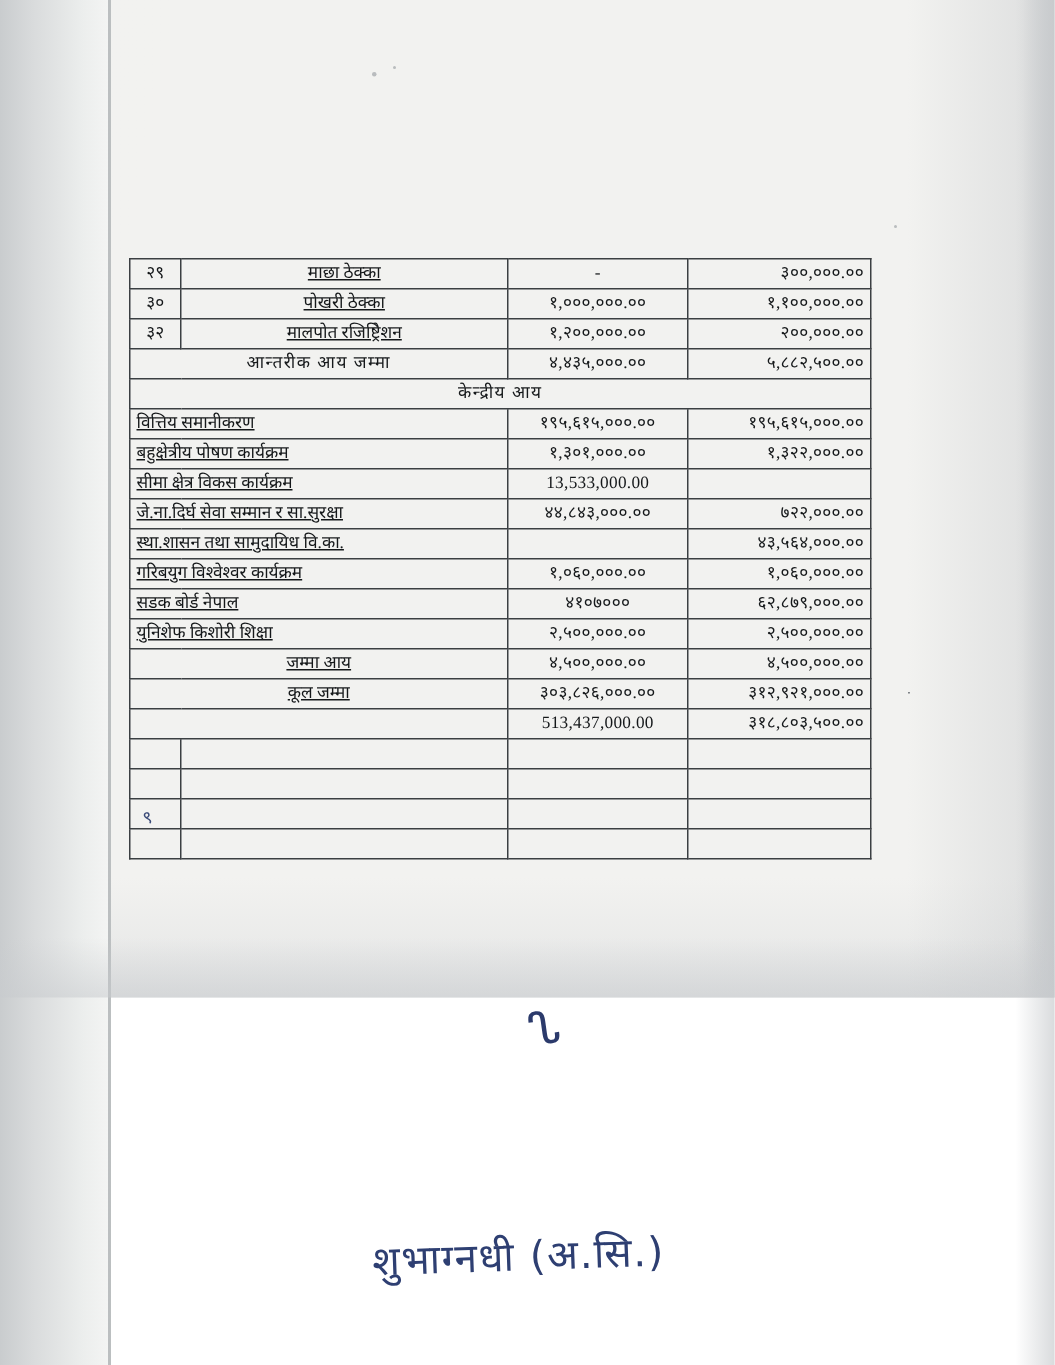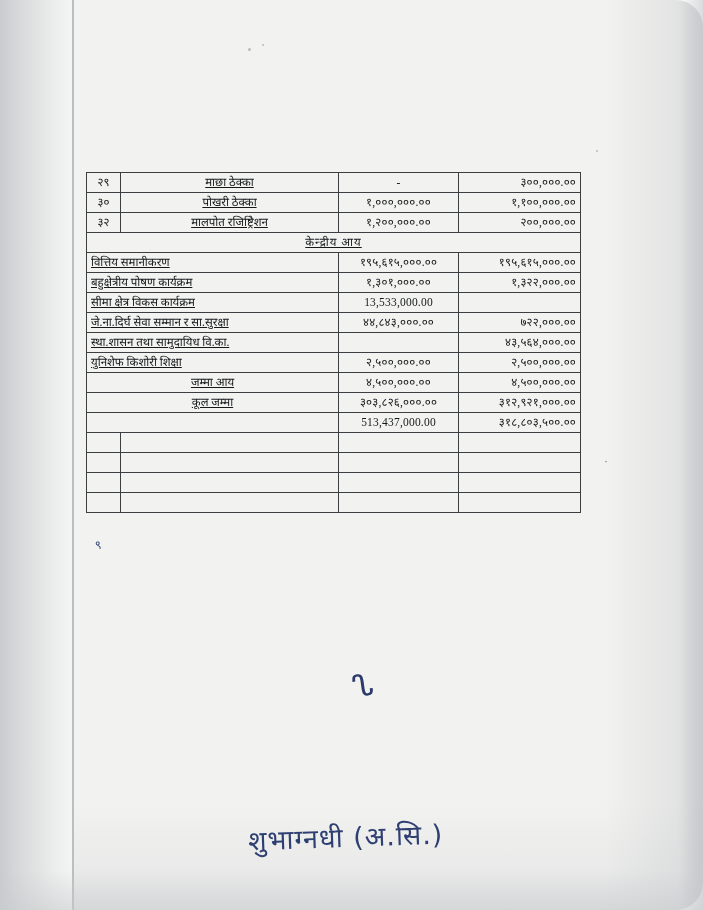--- a/index.html
+++ b/index.html
@@ -9,27 +9,26 @@
   }
   body {
     width: 703px;
     height: 910px;
     overflow: hidden;
     font-family: "Liberation Serif", serif;
   }
   .page {
     position: relative;
     width: 703px;
-    height: 910px;
+    height: 665px;
     background: #f2f2f0;
     background-image:
       linear-gradient(100deg, rgba(208,210,212,0.55) 0px, rgba(240,241,240,0.05) 60px, rgba(255,255,255,0) 120px),
       linear-gradient(to right, rgba(255,255,255,0) 86%, rgba(205,207,209,0.45) 97%, rgba(180,184,188,0.6) 100%),
       linear-gradient(to bottom, rgba(255,255,255,0) 88%, rgba(214,216,218,0.5) 100%);
-    border-radius: 27px;
   }
   
   .binding {
     position: absolute;
     left: 0;
     top: 0;
     width: 74px;
     height: 910px;
     background: linear-gradient(to right, #c9ccce 0%, #d9dbdc 30%, #eceeed 75%, #f4f5f4 100%);
   }
@@ -98,21 +97,20 @@
   .num-right { text-align: right; padding-right: 10px; font-family: Liberation Serif, serif; }
   .big {
     font-size: 15px;
     text-align: center;
     letter-spacing: 1px;
   }
   .band {
     font-size: 14.5px;
     text-align: center;
     letter-spacing: 1px;
-    text-decoration: underline;
   }
   .tall { height: 24px; }
   .empty { height: 23px; }
 
   
   .hw-sign {
     position: absolute;
     left: 352px;
     top: 668px;
     font-family: "DejaVu Serif", serif;
@@ -185,20 +183,25 @@
         <td class="num">१,०००,०००.००</td>
         <td class="num num-right">१,१००,०००.००</td>
       </tr>
       <tr>
         <td class="sn">३२</td>
         <td class="desc desc-center">मालपोत रजिष्ट्रिेशन</td>
         <td class="num">१,२००,०००.००</td>
         <td class="num num-right">२००,०००.००</td>
       </tr>
 
+      <tr>
+        <td class="big tall" colspan="2">आन्तरीक  आय  जम्मा</td>
+        <td class="num">४,४३५,०००.००</td>
+        <td class="num num-right">५,८८२,५००.००</td>
+      </tr>
 
       <tr>
         <td class="band tall" colspan="4">केन्द्रीय आय</td>
       </tr>
 
       <tr>
         <td class="desc" colspan="2">वित्तिय समानीकरण</td>
         <td class="num">१९५,६१५,०००.००</td>
         <td class="num num-right">१९५,६१५,०००.००</td>
       </tr>
@@ -214,20 +217,30 @@
       </tr>
       <tr>
         <td class="desc" colspan="2">जे.ना.दिर्घ सेवा सम्मान र सा.सुरक्षा</td>
         <td class="num">४४,८४३,०००.००</td>
         <td class="num num-right">७२२,०००.००</td>
       </tr>
       <tr>
         <td class="desc" colspan="2">स्था.शासन तथा सामुदायिध वि.का.</td>
         <td class="num"></td>
         <td class="num num-right">४३,५६४,०००.००</td>
+      </tr>
+      <tr>
+        <td class="desc" colspan="2">गरिबयुग विश्वेश्वर कार्यक्रम</td>
+        <td class="num">१,०६०,०००.००</td>
+        <td class="num num-right">१,०६०,०००.००</td>
+      </tr>
+      <tr>
+        <td class="desc" colspan="2">सडक बोर्ड नेपाल</td>
+        <td class="num">४१०७०००</td>
+        <td class="num num-right">६२,८७९,०००.००</td>
       </tr>
       <tr>
         <td class="desc" colspan="2">युनिशेफ किशोरी शिक्षा</td>
         <td class="num">२,५००,०००.००</td>
         <td class="num num-right">२,५००,०००.००</td>
       </tr>
 
       <tr>
         <td class="desc desc-center" colspan="2">जम्मा आय</td>
         <td class="num">४,५००,०००.००</td>

